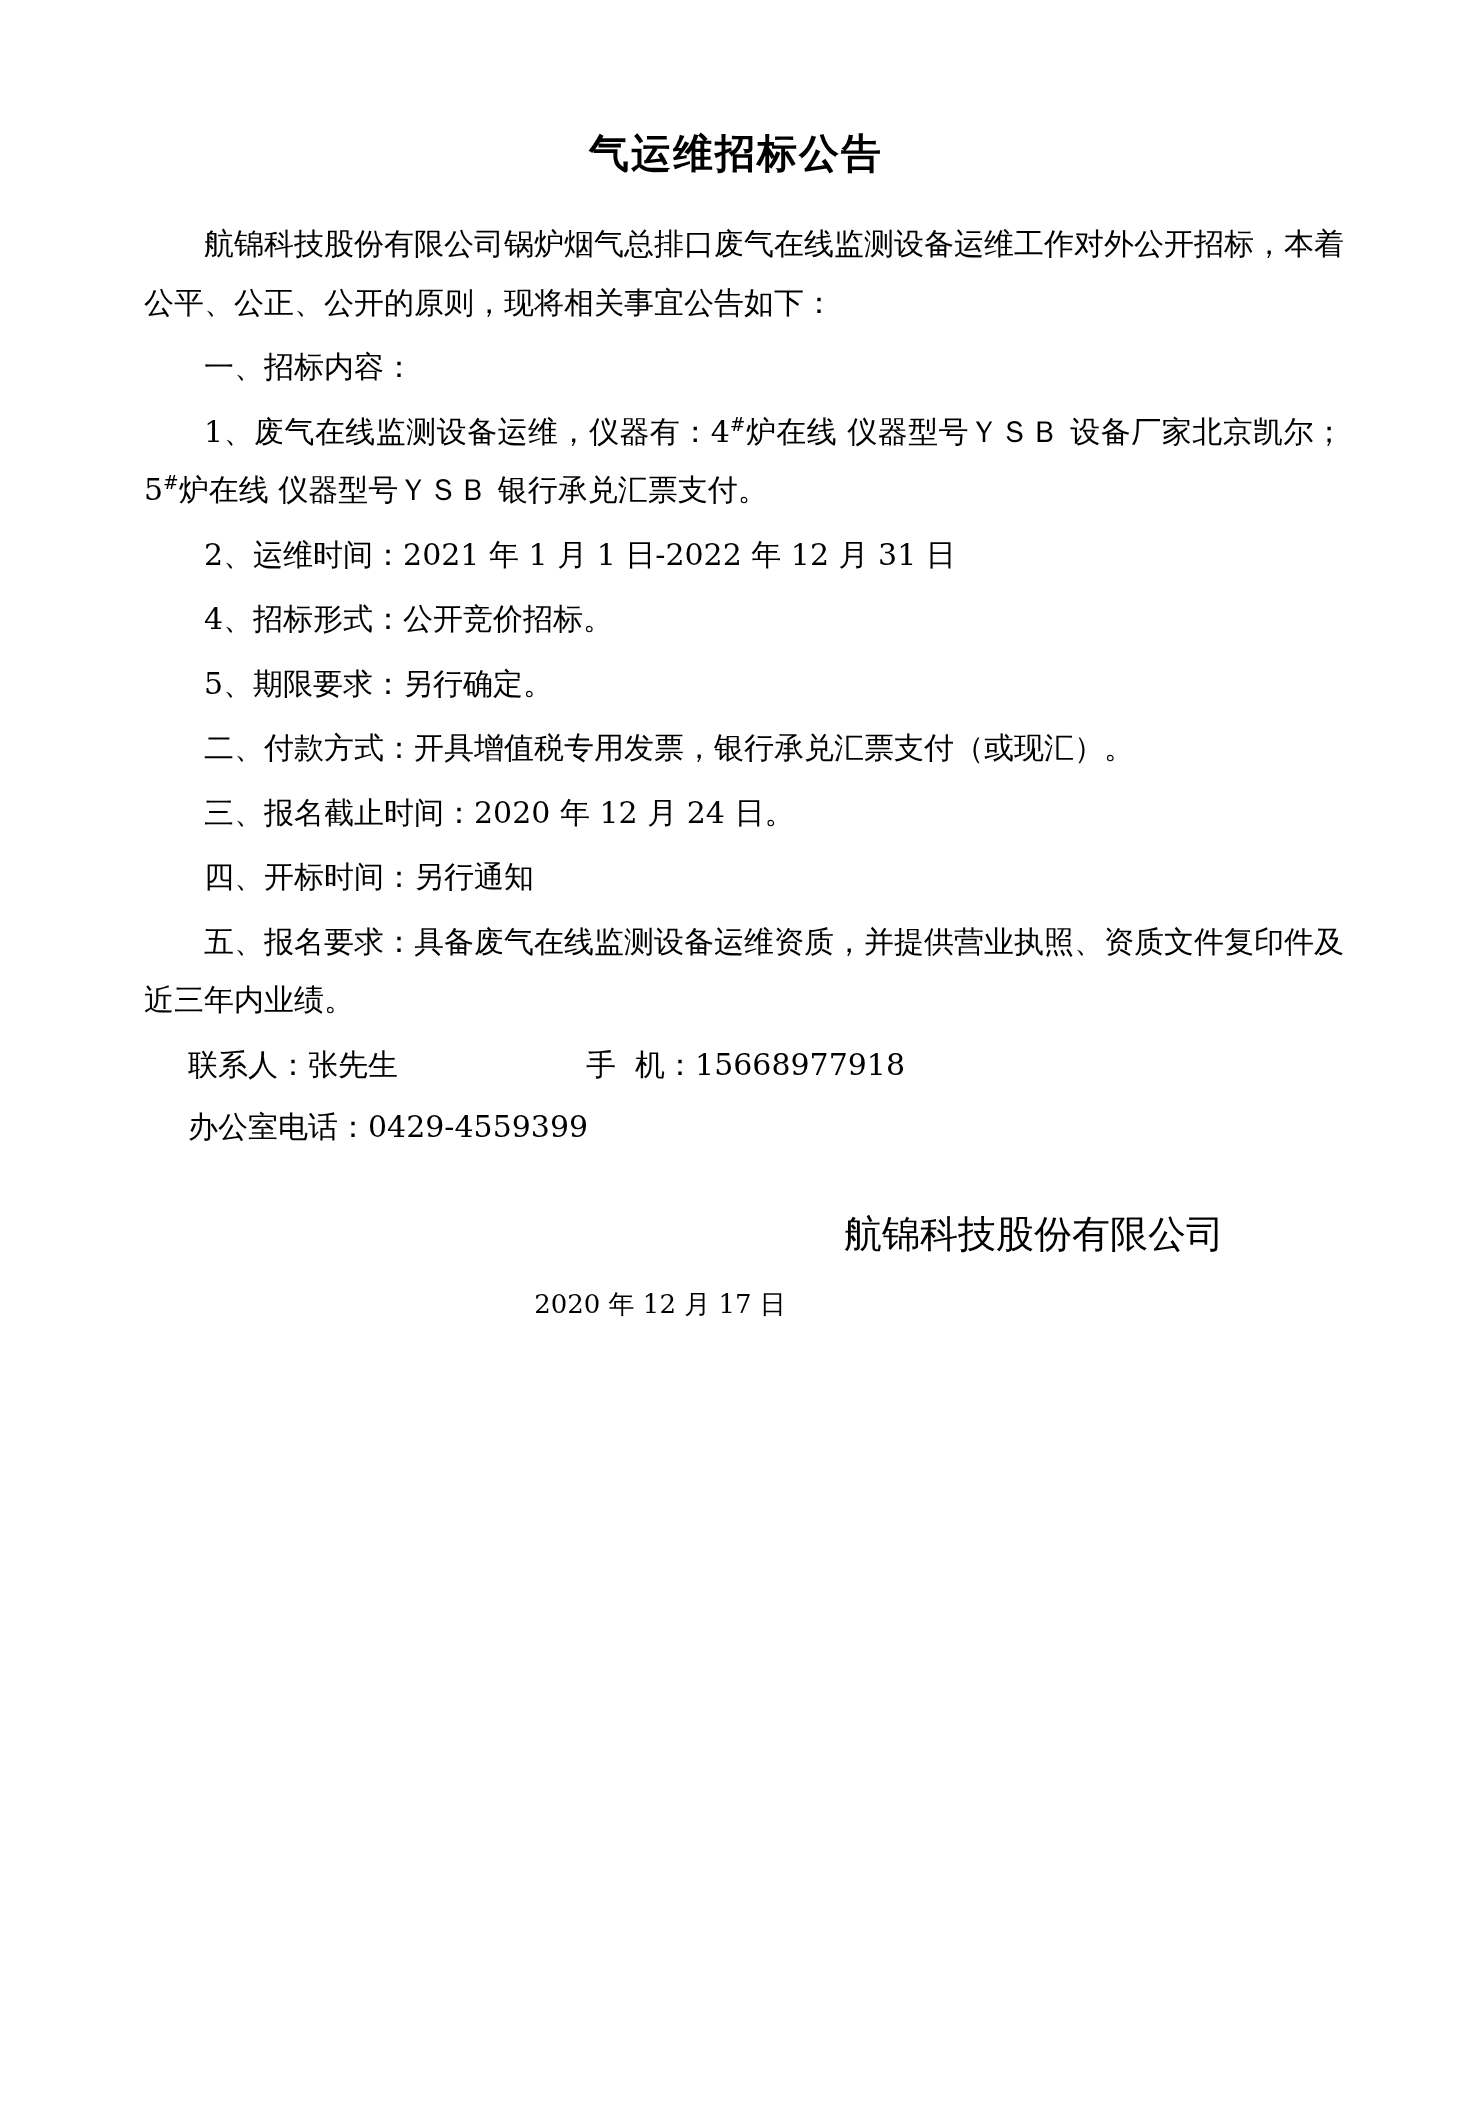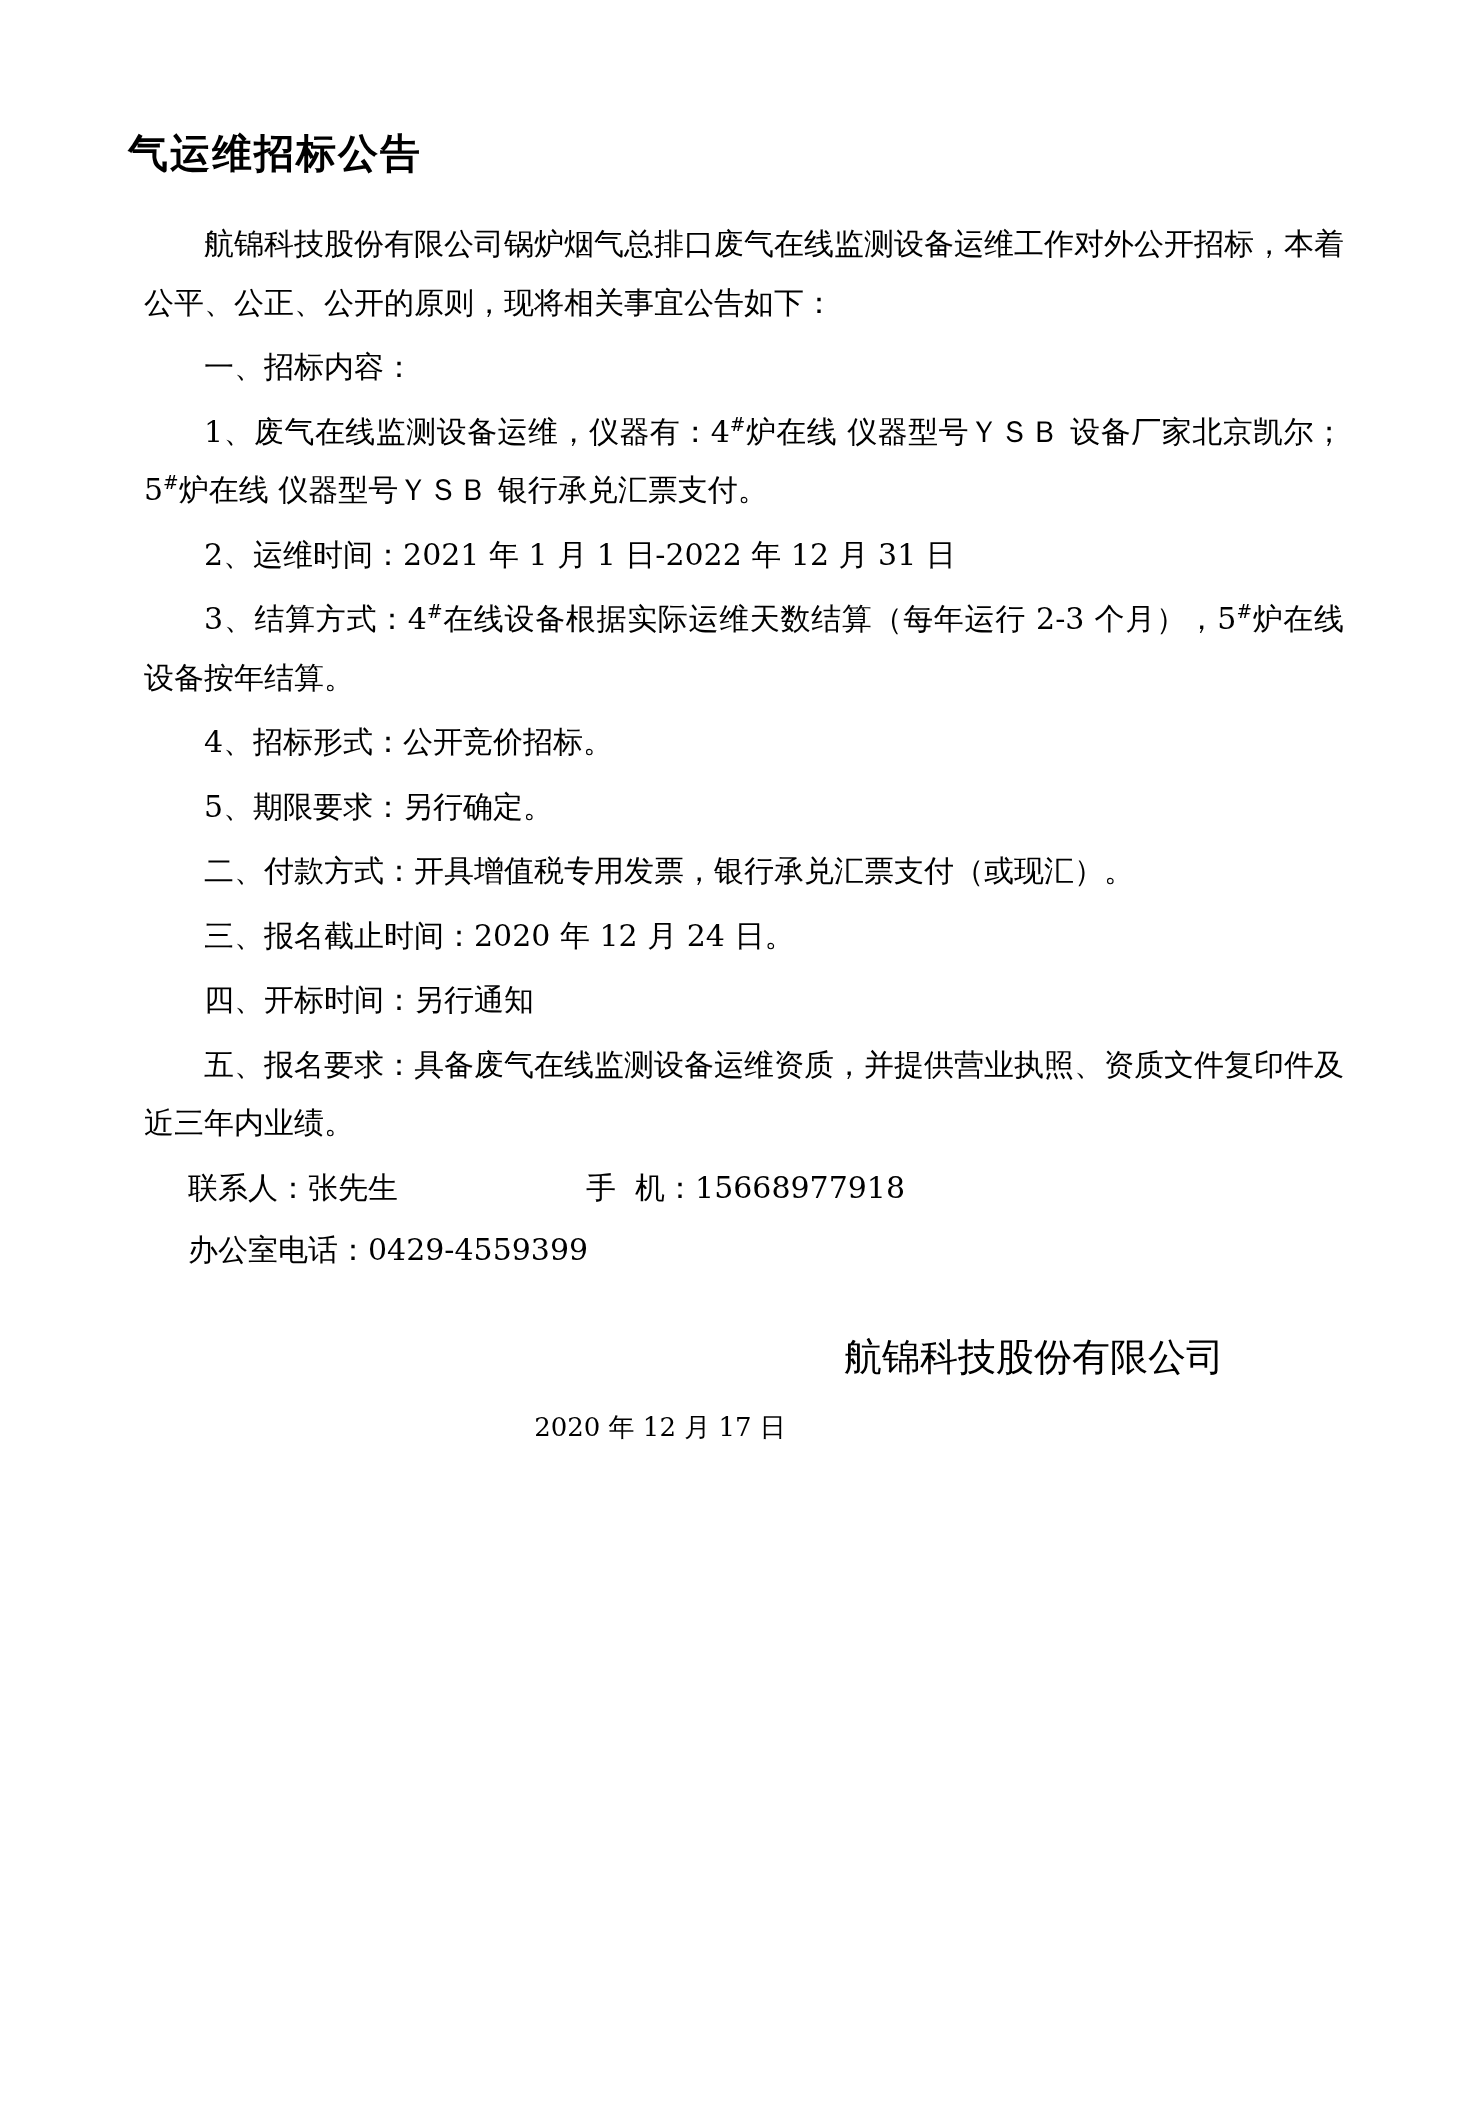--- a/index.html
+++ b/index.html
@@ -14,21 +14,21 @@
     color: #000000;
   }
   .page {
     width: 1472px;
     min-height: 2114px;
     box-sizing: border-box;
     padding: 108px 128px 60px 128px;
     background: #ffffff;
   }
   .doc-title {
-    text-align: left;
+    text-align: center;
     font-size: 40px;
     font-weight: bold;
     letter-spacing: 2px;
     margin: 18px 0 34px 0;
     font-family: "DejaVu Sans", "Liberation Sans", sans-serif;
   }
   p.para {
     font-size: 30px;
     line-height: 1.95;
     margin: 0 0 6px 16px;
@@ -81,21 +81,20 @@
   <h1 class="doc-title">气运维招标公告</h1>
 
   <p class="para">航锦科技股份有限公司锅炉烟气总排口废气在线监测设备运维工作对外公开招标，本着公平、公正、公开的原则，现将相关事宜公告如下：</p>
 
   <p class="para">一、招标内容：</p>
 
   <p class="para"><span>1、废气在线监测设备运维，仪器有：4</span><span class="sup">#</span><span>炉在线  仪器型号ＹＳＢ  设备厂家北京凯尔；5</span><span class="sup">#</span><span>炉在线   仪器型号ＹＳＢ   银行承兑汇票支付。</span></p>
 
   <p class="para">2、运维时间：2021 年 1 月 1 日-2022 年 12 月 31 日</p>
 
-  <p class="para"><span>3、结算方式：4</span><span class="sup">#</span><span>在线设备根据实际运维天数结算（每年运行 2-3 个月），5</span><span class="sup">#</span><span>炉在线设备按年结算。</span></p>
 
   <p class="para">4、招标形式：公开竞价招标。</p>
 
   <p class="para">5、期限要求：另行确定。</p>
 
   <p class="para">二、付款方式：开具增值税专用发票，银行承兑汇票支付（或现汇）。</p>
 
   <p class="para">三、报名截止时间：2020 年 12 月 24 日。</p>
 
   <p class="para">四、开标时间：另行通知</p>

